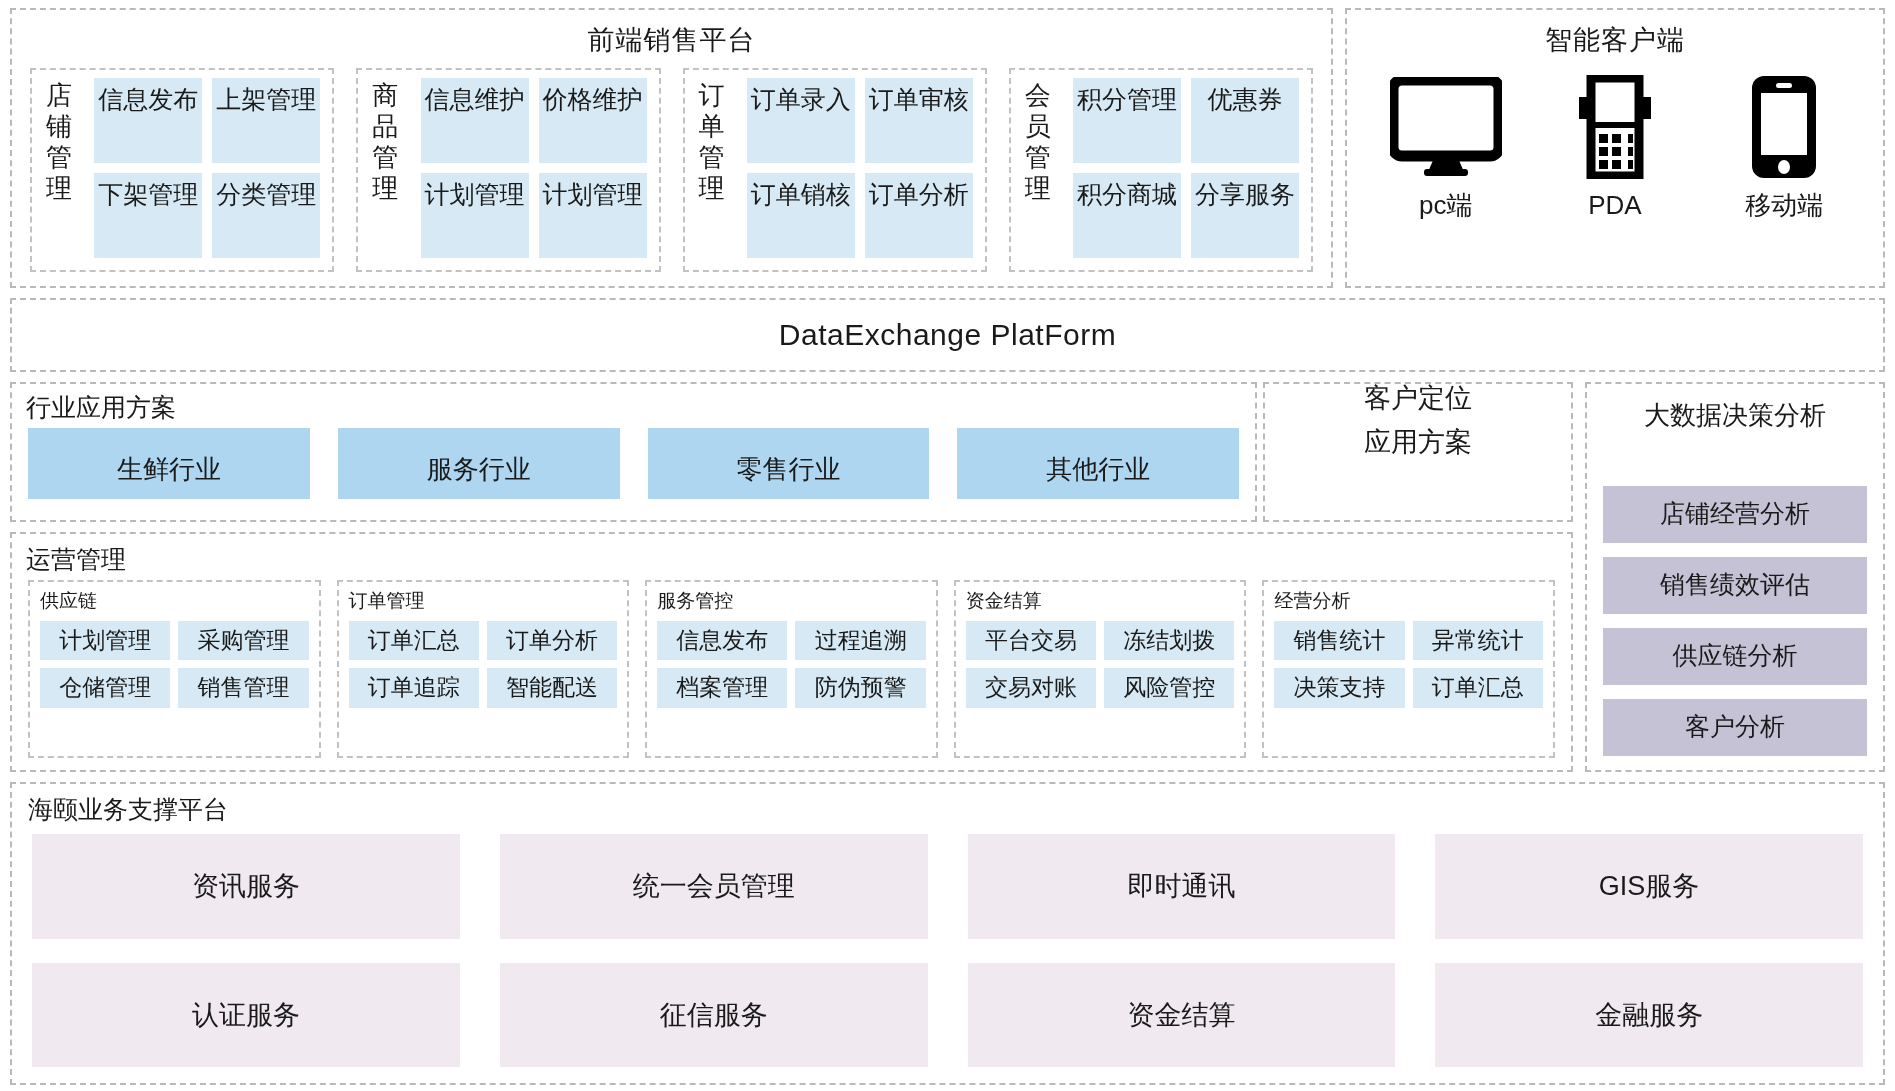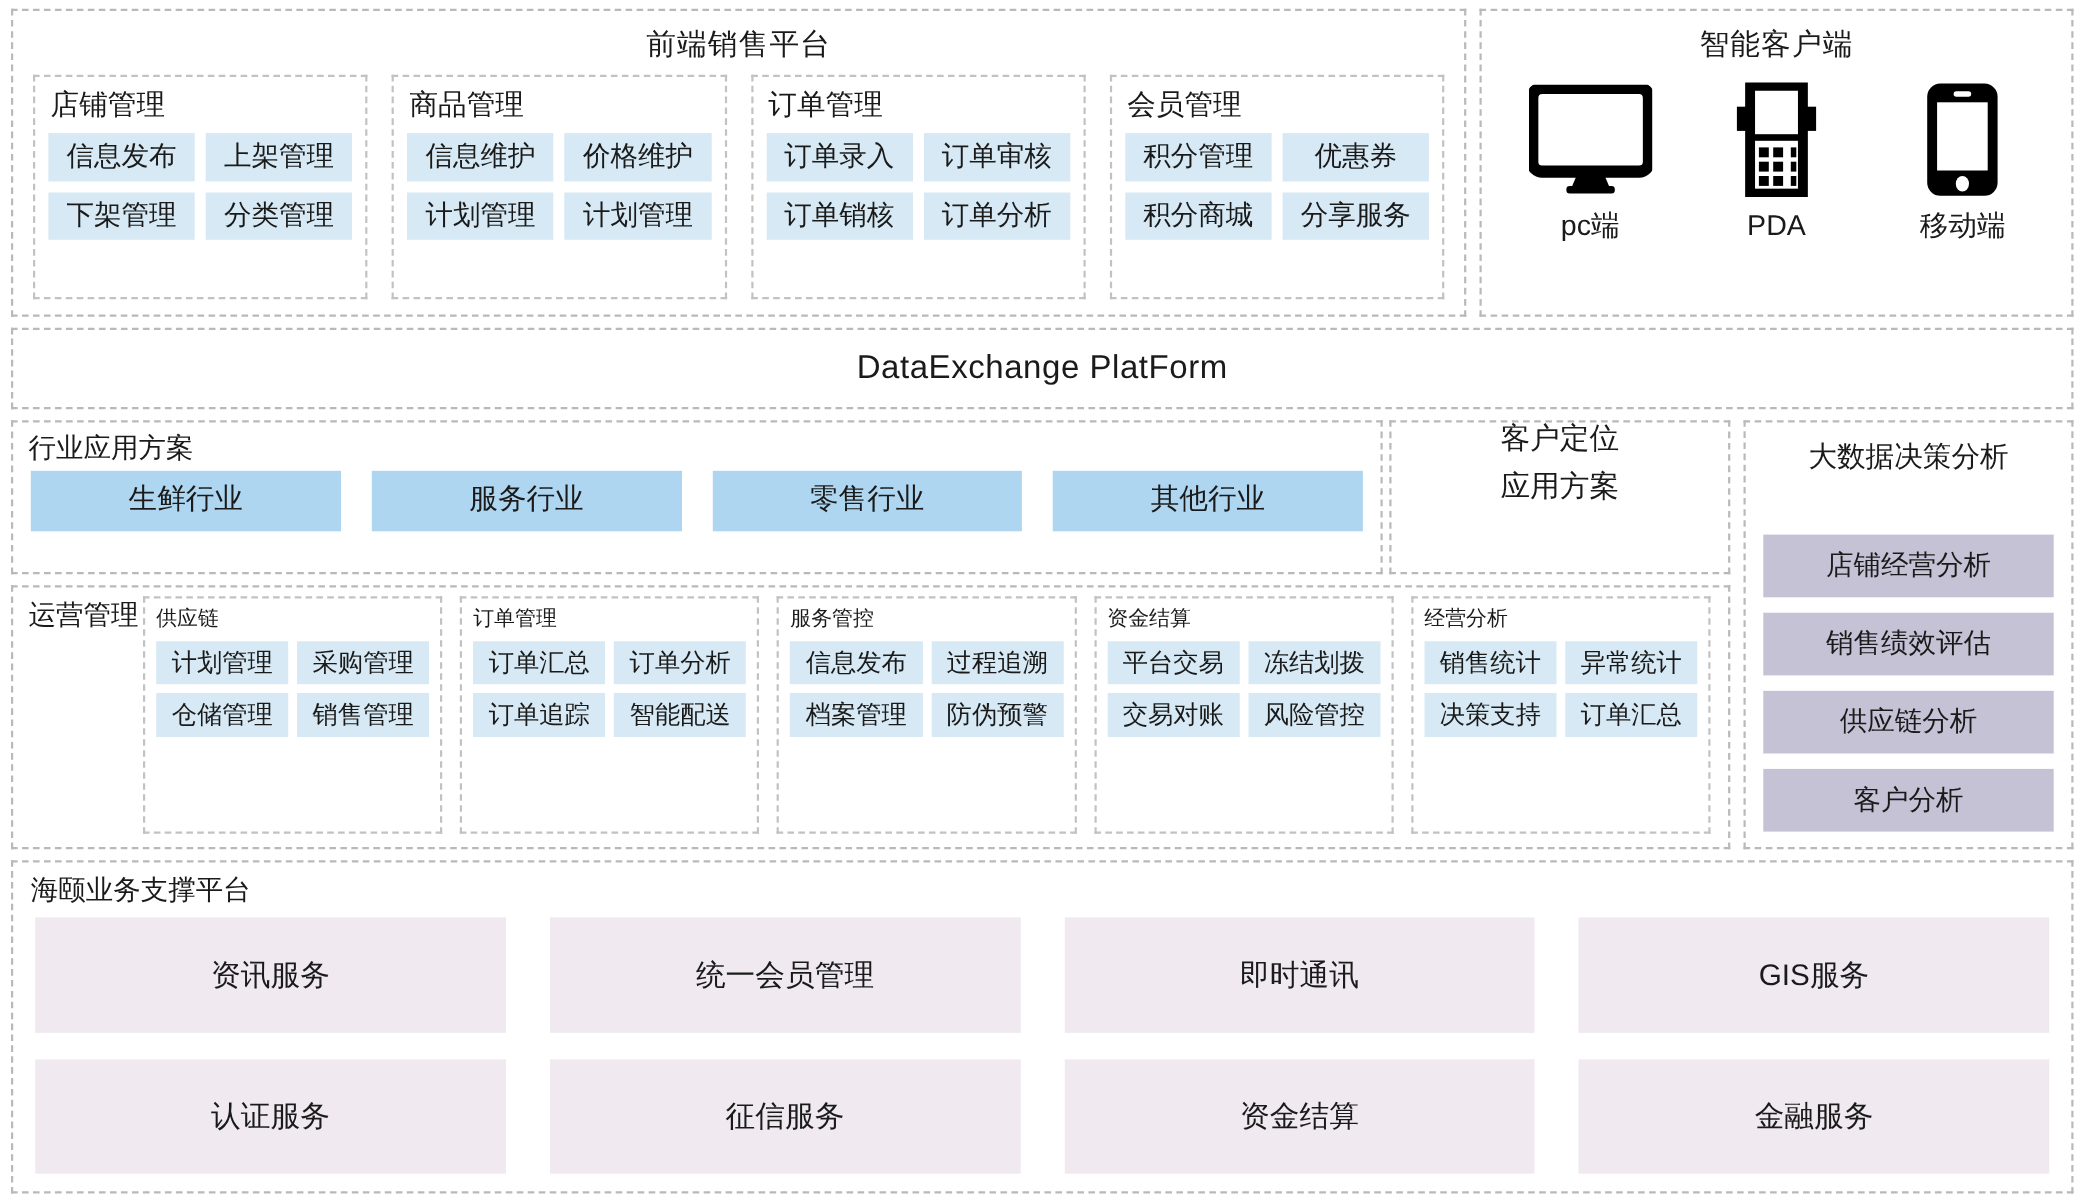--- a/index.html
+++ b/index.html
@@ -60,21 +60,20 @@
   .fe-groups {
     display: flex;
     gap: 22px;
     flex: 1;
     padding: 0 4px 2px 4px;
   }
   .fe-group {
     flex: 1;
     padding: 8px 12px 12px 12px;
     display: flex;
-    flex-direction: column;
   }
   .group-title-left {
     font-size: 26px;
     line-height: 1.2;
     padding: 2px 0 10px 2px;
   }
   .chip-grid {
     display: grid;
     grid-template-columns: 1fr 1fr;
     gap: 10px 10px;
@@ -163,41 +162,42 @@
   .industry-chips {
     display: flex;
     gap: 28px;
     padding: 0 4px;
   }
   .industry-chip {
     flex: 1;
     background: #aed6f0;
     text-align: center;
     font-size: 26px;
-    padding: 8px 4px 12px 4px;
+    padding: 24px 4px 12px 4px;
     white-space: nowrap;
   }
   .customer-pos {
     flex: 0 0 310px;
     width: 310px;
     display: flex;
     flex-direction: column;
     align-items: center;
     justify-content: flex-start;
     gap: 14px;
   }
   .cp-line {
     font-size: 27px;
     line-height: 1.1;
   }
 
   .operations {
     flex: 1;
     padding: 8px 12px 10px 12px;
     display: flex;
+    flex-direction: column;
   }
   .ops-groups {
     display: flex;
     gap: 16px;
     flex: 1;
     padding: 0 4px 2px 4px;
   }
   .ops-group {
     flex: 1;
     padding: 4px 10px 10px 10px;

